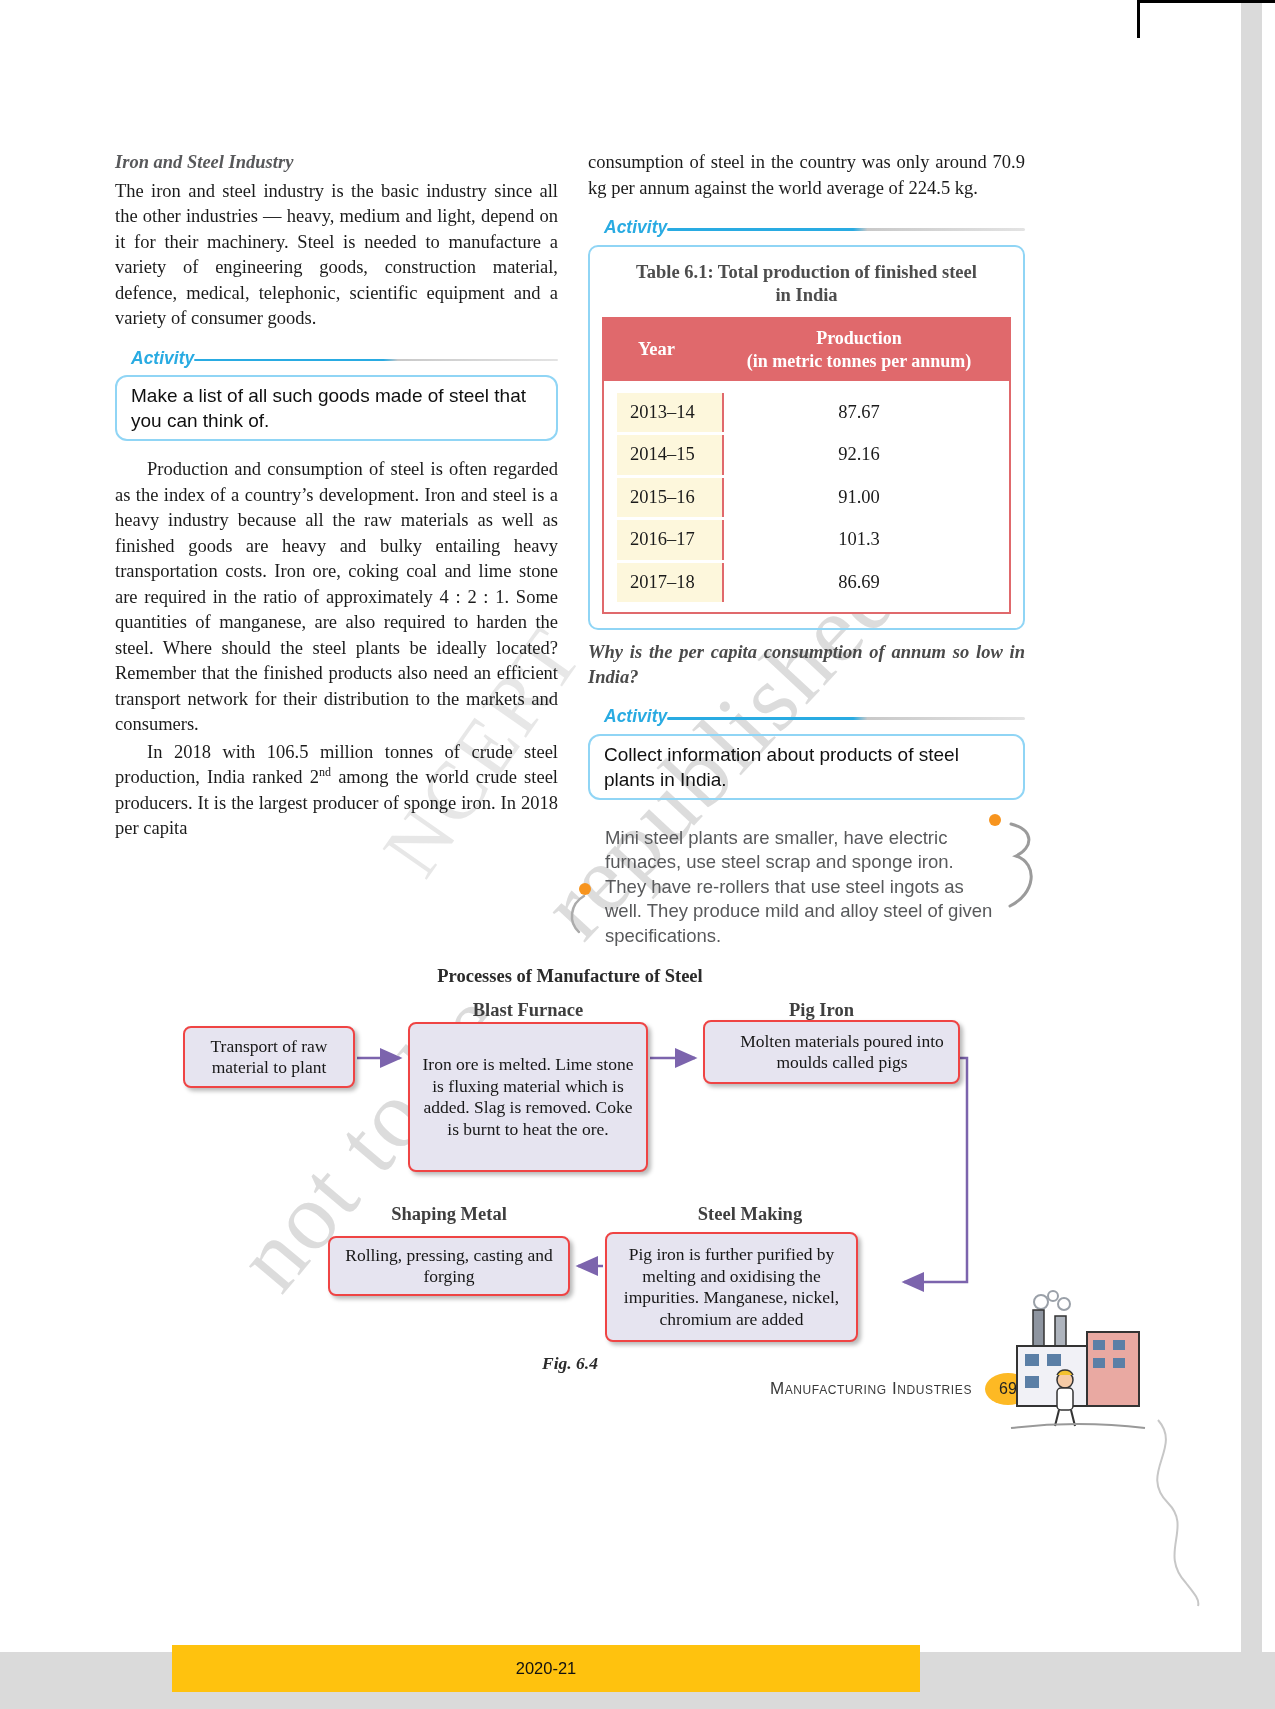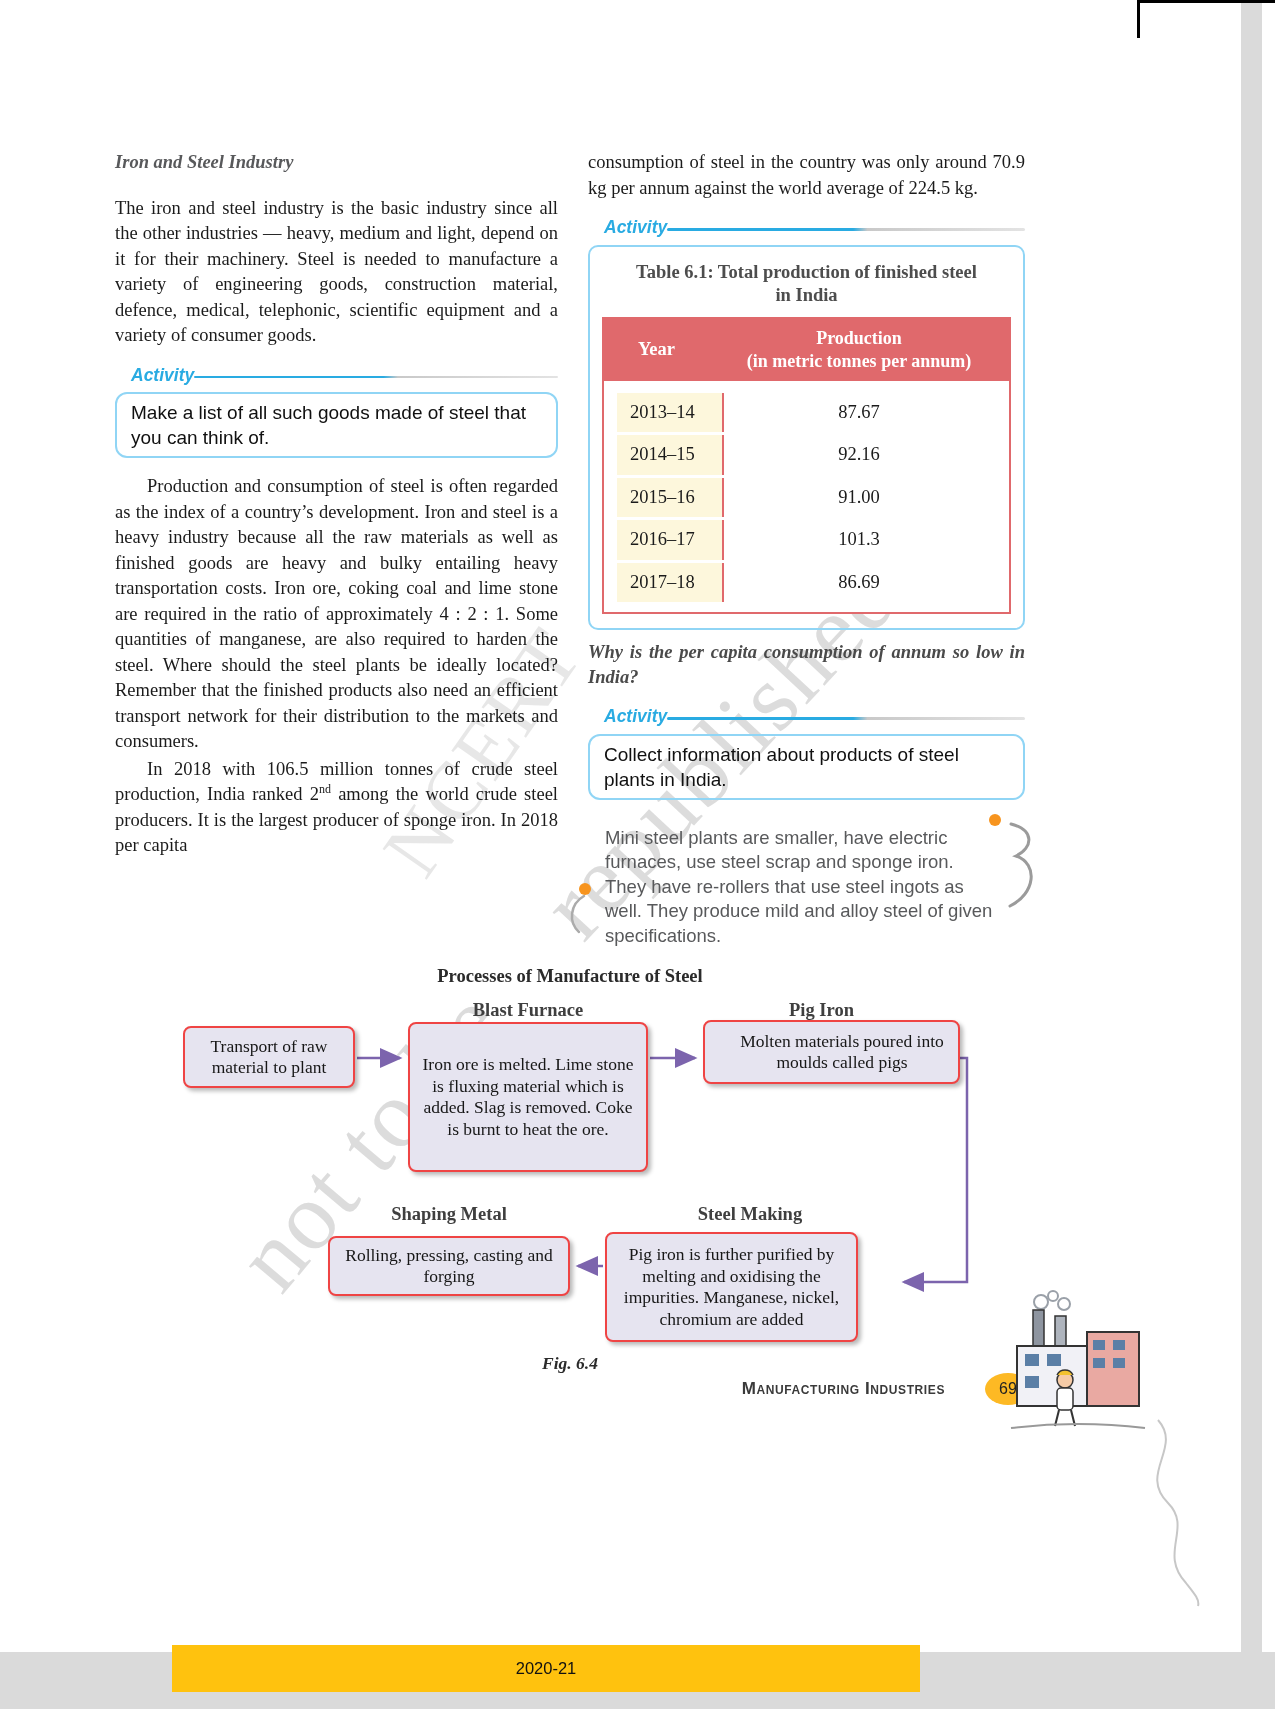--- a/index.html
+++ b/index.html
@@ -22,21 +22,21 @@
   .right-strip { position:absolute; left:1241px; top:0; width:21px; height:1652px; background:#DADADA; z-index:0; }
   .bottom-band { position:absolute; left:0; top:1652px; width:1275px; height:57px; background:#DADADA; z-index:0; }
   .year-bar { position:absolute; left:172px; top:1645px; width:748px; height:47px; background:#FFC20E; z-index:2;
               display:flex; align-items:center; justify-content:center;
               font-family:"Liberation Sans", sans-serif; font-size:16.5px; color:#111; }
 
   
   .col { position:absolute; z-index:2; font-size:18.5px; line-height:25.5px; color:#1b1b1b; text-align:justify; }
   .left-col  { left:115px; top:150px; width:443px; }
   .right-col { left:588px; top:150px; width:437px; }
-  .section-heading { font-style:italic; font-weight:bold; color:#58595B; font-size:18.5px; margin-bottom:20px; }
+  .section-heading { font-style:italic; font-weight:bold; color:#58595B; font-size:18.5px; margin-bottom:3px; }
   .body-para { margin-bottom:2px; }
   .indent { text-indent:32px; }
   .mt18 { margin-top:16px; }
   sup { font-size:12px; line-height:0; }
 
   .activity-row { display:flex; align-items:center; margin:14px 0 4px 16px; }
   .activity-label { color:#29ABE2; font-family:"Liberation Sans", sans-serif; font-weight:bold; font-style:italic; font-size:17.5px; }
   .activity-line { flex:1; height:2.5px; border-radius:2px; margin-top:3px;
                    background:linear-gradient(90deg,#29ABE2 0%,#29ABE2 52%,#C9C9C9 56%,#E3E3E3 100%); }
   .activity-box { border:2.5px solid #90D5F5; border-radius:12px; padding:6px 14px;
@@ -75,23 +75,23 @@
   .flow-title { position:absolute; left:330px; top:4px; width:480px; text-align:center;
                 font-weight:bold; font-size:18.5px; color:#2B2B2B; }
   .flow-label { position:absolute; text-align:center; font-weight:bold; font-size:18.5px; color:#3F3F3F; }
   .flow-box { position:absolute; display:flex; align-items:center; justify-content:center; text-align:center;
               padding:6px 10px; background:#E6E4F0; border:2px solid #ef4444; border-radius:8px;
               box-shadow:3px 3px 4px rgba(0,0,0,.28); font-size:17.5px; line-height:21.5px; color:#171717; }
   .fig-caption { position:absolute; left:480px; top:391px; width:180px; text-align:center;
                  font-weight:bold; font-style:italic; font-size:17.5px; color:#2B2B2B; }
 
   
-  .footer-title { position:absolute; left:620px; top:1379px; width:325px; text-align:right; z-index:2;
+  .footer-title { position:absolute; left:647px; top:1379px; width:325px; text-align:right; z-index:2;
                   font-family:"Liberation Sans", sans-serif; font-variant:small-caps; letter-spacing:.6px;
-                  font-size:17px; font-weight:700; color:#3A3A3A; }
+                  font-size:17px; font-weight:400; color:#3A3A3A; }
   .page-badge { position:absolute; left:985px; top:1373px; width:46px; height:32px; background:#FDB924;
                 border-radius:50%; display:flex; align-items:center; justify-content:center; z-index:2;
                 font-family:"Liberation Sans", sans-serif; font-size:16px; color:#222; }
   .illus { position:absolute; left:1003px; top:1288px; z-index:2; }
   .tail { position:absolute; left:1128px; top:1418px; z-index:1; }
 </style>
 </head>
 <body>
 
 <div class="page">

